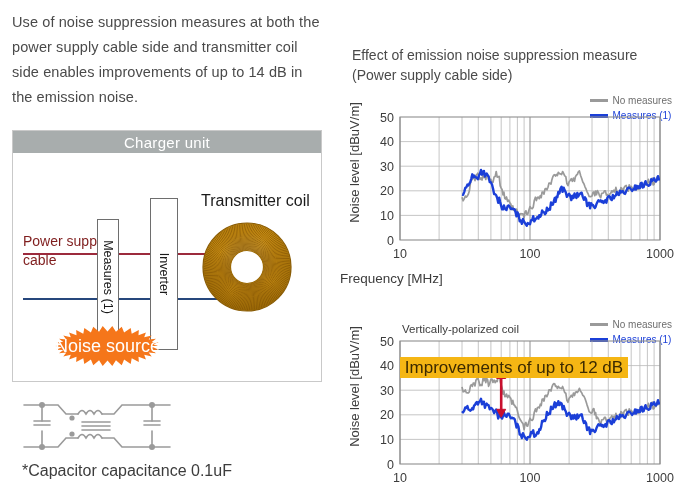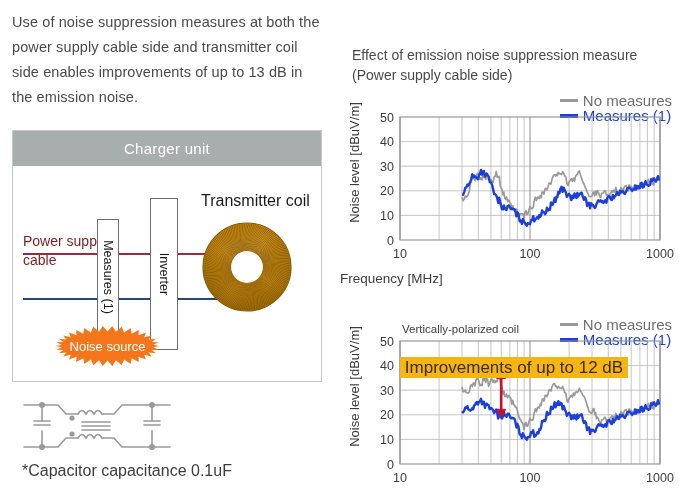--- a/index.html
+++ b/index.html
@@ -16,21 +16,21 @@
     position:absolute;left:12px;top:10px;width:315px;
     font-size:14.5px;line-height:25px;color:#4a4a4a;
     letter-spacing:.1px;
   }
 
   .diagram{
     position:absolute;left:12px;top:130px;width:310px;height:252px;
     background:#ffffff;border:1px solid #c9c9c9;box-sizing:border-box;
   }
   .diagram-header{
-    position:absolute;left:0;top:0;width:100%;height:35px;
+    position:absolute;left:0;top:0;width:100%;height:22px;
     background:#a8adad;color:#ffffff;
     display:flex;align-items:center;justify-content:center;
     font-size:15px;letter-spacing:.3px;
   }
   .diagram-body{position:absolute;left:0;top:35px;width:100%;height:217px;}
 
   .lbl-psc{
     position:absolute;left:10px;top:26px;width:110px;
     font-size:14px;line-height:19px;color:#7f1d1d;margin-top:40px;
   }
@@ -57,21 +57,21 @@
   .vbox.inverter{left:137px;top:32px;width:28px;height:152px;}
 
   .coil{position:absolute;left:188px;top:55px;width:92px;height:92px;}
 
   .noise{
     position:absolute;left:42px;top:160px;width:105px;height:40px;
   }
   .noise-label{
     position:absolute;left:0;top:0;width:105px;height:40px;
     display:flex;align-items:center;justify-content:center;
-    color:#ffffff;font-size:13px;z-index:2;white-space:nowrap;
+    color:#ffffff;font-size:18px;z-index:2;white-space:nowrap;
   }
 
   .circuit{position:absolute;left:22px;top:398px;width:150px;height:56px;}
   .cap-note{
     position:absolute;left:22px;top:462px;
     font-size:16px;color:#3c3c3c;white-space:nowrap;
   }
 
   
   .right{position:absolute;left:340px;top:0;width:340px;height:490px;margin-top:37px;}
@@ -79,21 +79,21 @@
     position:absolute;left:12px;top:8px;width:330px;
     font-size:14px;line-height:20px;color:#4a4a4a;
   }
 
   .chart{position:absolute;left:0;width:340px;height:205px;}
   .chart.c1{top:58px;}
   .chart.c2{top:282px;}
 
   .legend{
     position:absolute;right:8px;top:-2px;
-    font-size:15px;line-height:15px;text-align:left;
+    font-size:10px;line-height:15px;text-align:left;
   }
   .leg-row{display:flex;align-items:center;gap:5px;height:15px;}
   .leg-swatch{display:inline-block;width:18px;height:3px;flex:none;}
   .leg-swatch.gray{background:#9a9a9a;}
   .leg-swatch.blue{background:#1b3fd8;height:4px;}
   .leg-txt.gray{color:#6e6e6e;}
   .leg-txt.blue{color:#1b3fd8;}
 
   .sub-title{
     position:absolute;left:62px;top:4px;
@@ -119,21 +119,21 @@
     white-space:nowrap;z-index:3;
   }
 </style>
 </head>
 <body>
 
 <div class="page">
 
   <div class="left">
 
-    <div class="intro">Use of noise suppression measures at both the power supply cable side and transmitter coil side enables improvements of up to 13 dB in the emission noise.</div>
+    <div class="intro">Use of noise suppression measures at both the power supply cable side and transmitter coil side enables improvements of up to 14 dB in the emission noise.</div>
 
     <div class="diagram">
       <div class="diagram-header">
         <span>Charger unit</span>
       </div>
 
       <div class="diagram-body">
 
         <div class="lbl-psc">Power supply cable</div>
         <div class="lbl-tc">Transmitter coil</div>

